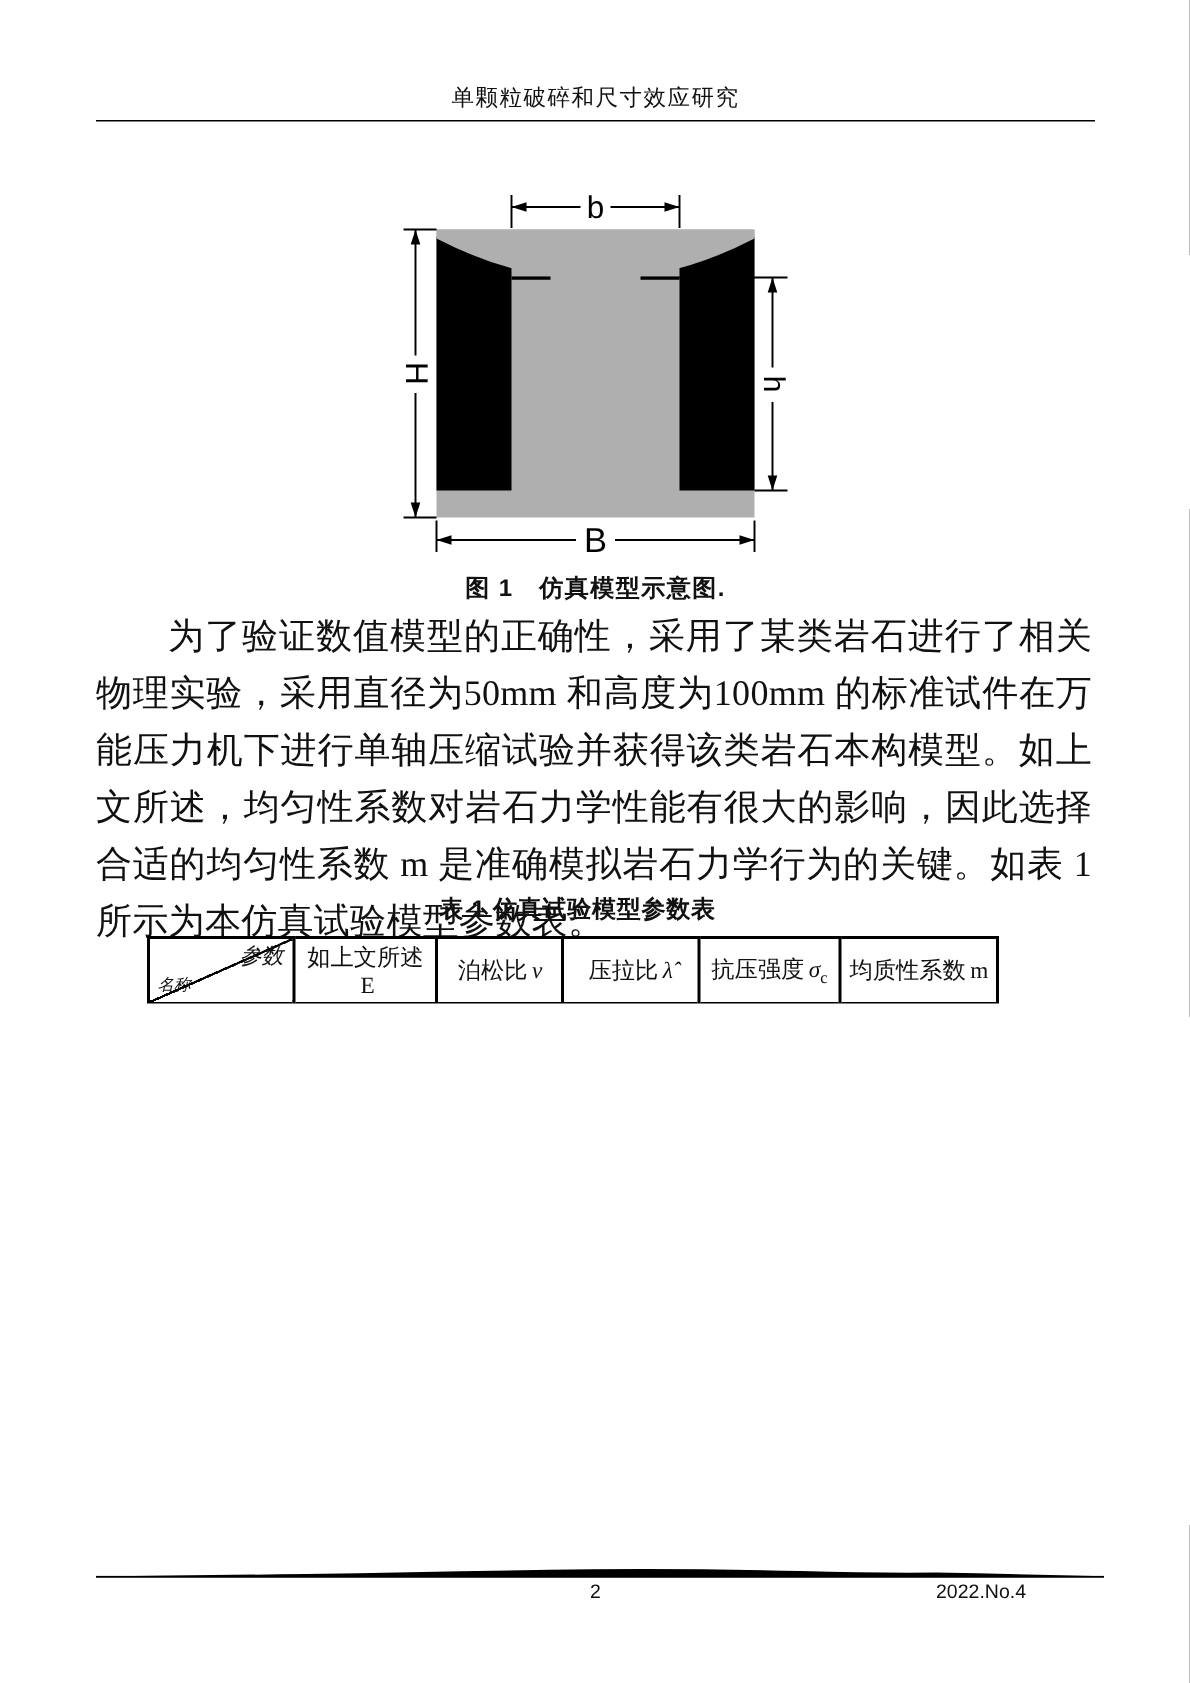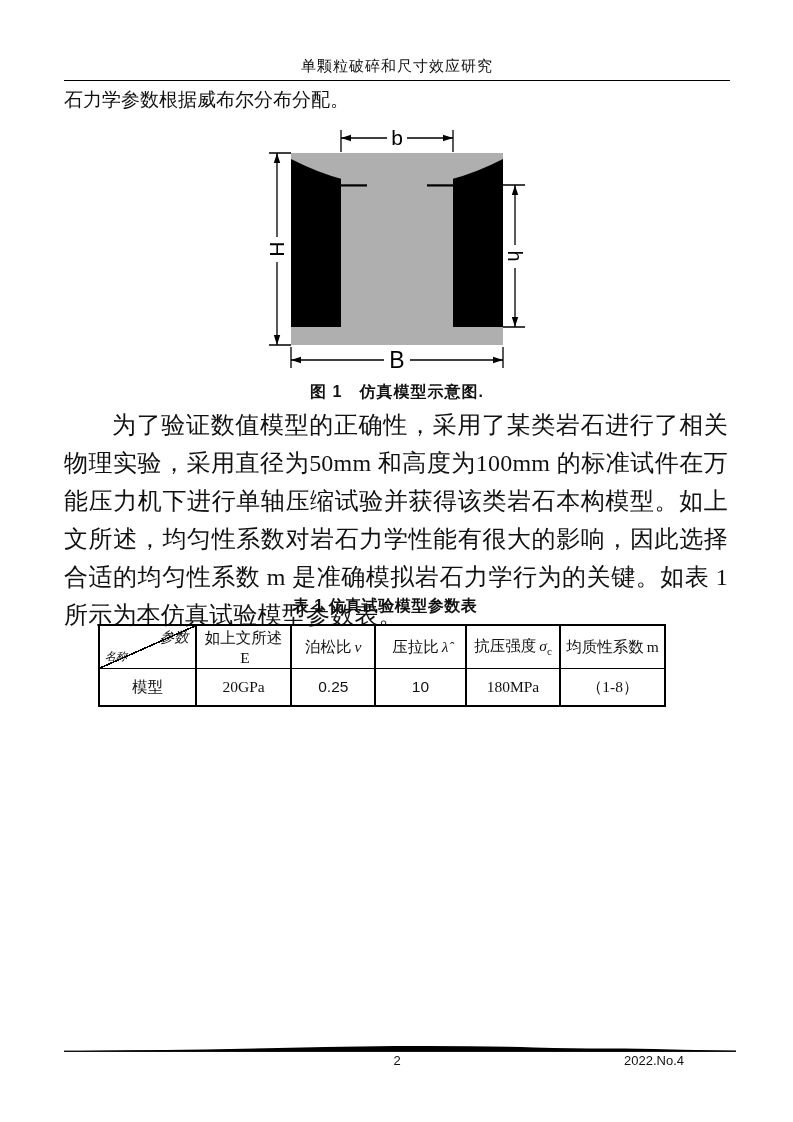--- a/index.html
+++ b/index.html
@@ -80,21 +80,20 @@
 </style>
 </head>
 <body>
 
 <div class="page">
 
   <div class="hdr">
     <span>单颗粒破碎和尺寸效应研究</span>
   </div>
 
-  <div class="intro">石力学参数根据威布尔分布分配。</div>
 
   <div class="figblock">
     <svg width="300" height="258" viewBox="0 0 300 258">
 
       <rect x="44" y="35" width="212" height="192" fill="#afafaf"></rect>
       <rect x="44" y="40" width="50" height="169" fill="#000"></rect>
       <rect x="206" y="40" width="50" height="169" fill="#000"></rect>
       <path d="M44,35 L256,35 L256,41 Q150,96 44,41 Z" fill="#afafaf"></path>
       <rect x="94" y="66.3" width="26" height="2.2" fill="#000"></rect>
       <rect x="180" y="66.3" width="26" height="2.2" fill="#000"></rect>
@@ -158,28 +157,20 @@
         <th>
           <span>压拉比</span><span class="sym it">λ̂</span>
         </th>
         <th>
           <span>抗压强度</span><span class="sym it">σ</span><sub>c</sub>
         </th>
         <th>
           <span>均质性系数</span><span class="sym">m</span>
         </th>
       </tr>
-      <tr>
-        <td>模型</td>
-        <td>20GPa</td>
-        <td class="sans">0.25</td>
-        <td class="sans">10</td>
-        <td>180MPa</td>
-        <td>（1-8）</td>
-      </tr>
     </tbody>
       </table>
   </div>
 
 
   <svg class="footline" viewBox="0 0 672 9">
     <rect x="0" y="5.6" width="672" height="1.1" fill="#000"></rect>
     <path d="M0,6 Q60,5.2 140,4.4 Q240,2.4 330,1.1 Q400,0.5 470,2.4 Q520,3.8 560,3.4 Q620,4.6 672,5.8 L672,6.7 L0,6.7 Z" fill="#000"></path>
   </svg>
   <div class="foottext">

